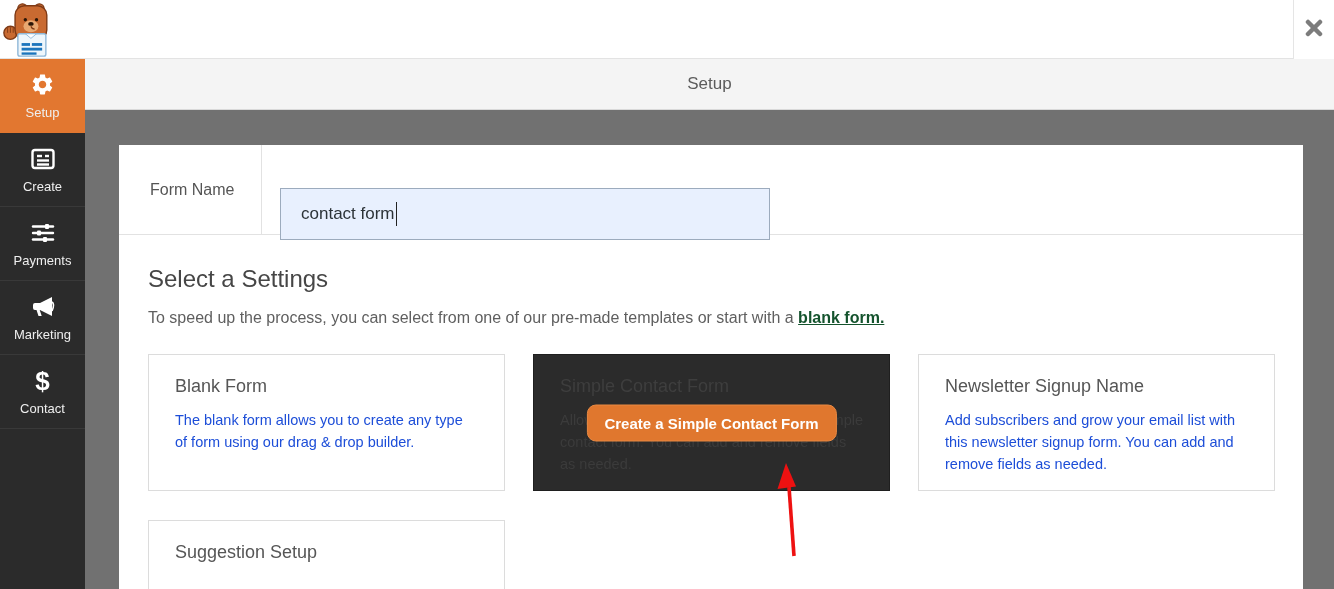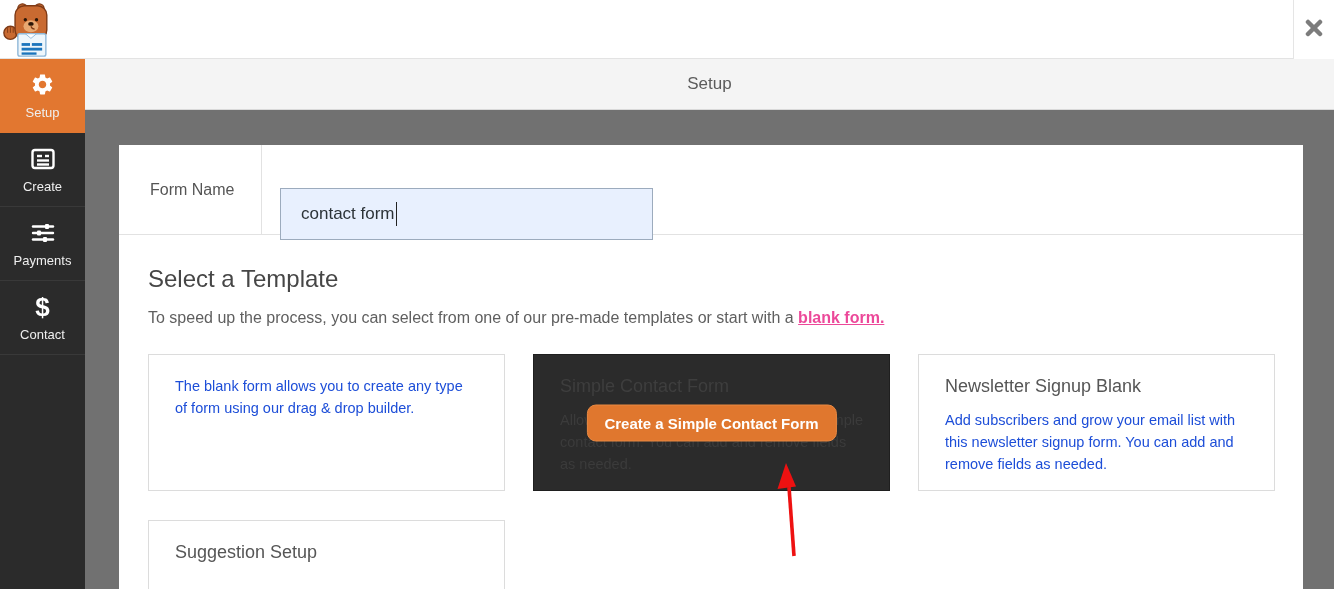--- a/index.html
+++ b/index.html
@@ -34,29 +34,29 @@
   
   .main { position:absolute; left:85px; top:110px; width:1249px; height:479px;
           background:#717171; overflow:hidden; }
   .panel { position:absolute; left:34px; top:35px; width:1184px; height:500px;
            background:#fff; }
 
   .name-row { height:90px; display:flex; border-bottom:1px solid #e2e2e2; }
   .name-label-cell { width:143px; border-right:1px solid #e2e2e2; display:flex;
                      align-items:center; padding-left:31px; font-size:16px; color:#555; }
   .name-input-cell { flex:1; display:flex; align-items:center; padding-left:18px; }
-  .forminput { width:373px; height:52px; background:#e8f0fe; border:1px solid #9cabbd;
+  .forminput { width:490px; height:52px; background:#e8f0fe; border:1px solid #9cabbd;
                display:flex; align-items:center; padding-left:20px; font-size:17px;
                color:#2c3338; cursor:text;margin-top:48px; }
   .caret { display:inline-block; width:1px; height:24px; background:#222; margin-left:1px; }
 
   .tpl-section { padding:30px 29px; }
   .tpl-heading { font-size:24px; font-weight:400; color:#464646; margin-bottom:16px; }
   .tpl-intro { font-size:16px; color:#5f5f5f; }
-  .tpl-intro a { color:#ec4899; font-weight:bold; text-decoration:underline; cursor:pointer; }
+  .tpl-intro a { color:#14532d; font-weight:bold; text-decoration:underline; cursor:pointer; }
 
   .cards { margin-top:27px; display:grid; grid-template-columns:repeat(3,357px);
            column-gap:28px; row-gap:29px; }
   .card { width:357px; height:137px; border:1px solid #dcdcdc; background:#fff;
           padding:21px 26px; cursor:pointer; position:relative; }
   .card-title { font-size:18px; color:#565656; margin-bottom:13px; font-weight:400; }
   .card-desc { font-size:14.5px; color:#1d4ed8; line-height:1.5; }
   .card.dark { background:#2b2b2b; border-color:#1f1f1f; }
   .card.dark .card-title { color:#3e3e3e; }
   .card.dark .card-desc { color:#3b3b3b; }
@@ -144,20 +144,29 @@
         <line x1="3" y1="13" x2="23" y2="13"></line>
         <line x1="3" y1="19.5" x2="23" y2="19.5"></line>
         <rect x="15" y="4" width="4" height="5" rx="1" fill="#fff" stroke="none"></rect>
         <rect x="7" y="10.5" width="4" height="5" rx="1" fill="#fff" stroke="none"></rect>
         <rect x="13" y="17" width="4" height="5" rx="1" fill="#fff" stroke="none"></rect>
       </svg>
     </span>
     <span>Payments</span>
   </div>
 
+  <div class="side-item">
+    <span class="ic">
+      <svg width="26" height="26" viewBox="0 0 26 26" fill="#fff">
+        <path d="M22 3 L10 9 H5 a2 2 0 0 0 -2 2 v3 a2 2 0 0 0 2 2 h1.5 l2 6 h3.2 l-2 -6 H10 l12 6 z"></path>
+        <path d="M22 8 q3 2 0 9" stroke="#fff" stroke-width="1.6" fill="none"></path>
+      </svg>
+    </span>
+    <span>Marketing</span>
+  </div>
 
   <div class="side-item">
     <span class="ic">
         <span class="dollar">$</span>
       </span>
     <span>Contact</span>
   </div>
 
 </div>
 
@@ -172,39 +181,40 @@
       <div class="name-label-cell">Form Name</div>
       <div class="name-input-cell">
         <div class="forminput" role="textbox">
           <span>contact form</span>
             <span class="caret"></span>
         </div>
       </div>
     </div>
 
     <div class="tpl-section">
-      <div class="tpl-heading">Select a Template</div>
+      <div class="tpl-heading">Select a Settings</div>
       <div class="tpl-intro">
         <span>To speed up the process, you can select from one of our pre-made templates or start with a </span><a>blank form.</a>
       </div>
 
       <div class="cards">
 
         <div class="card">
+          <div class="card-title">Blank Form</div>
           <div class="card-desc">The blank form allows you to create any type of form using our drag &amp; drop builder.</div>
         </div>
 
         <div class="card dark">
           <div class="card-title">Simple Contact Form</div>
           <div class="card-desc">Allow your users to contact you with this simple contact form. You can add and remove fields as needed.</div>
           <button class="create-btn">Create a Simple Contact Form</button>
         </div>
 
         <div class="card">
-          <div class="card-title">Newsletter Signup Blank</div>
+          <div class="card-title">Newsletter Signup Name</div>
           <div class="card-desc">Add subscribers and grow your email list with this newsletter signup form. You can add and remove fields as needed.</div>
         </div>
 
         <div class="card">
           <div class="card-title">Suggestion Setup</div>
         </div>
 
       </div>
     </div>
 

